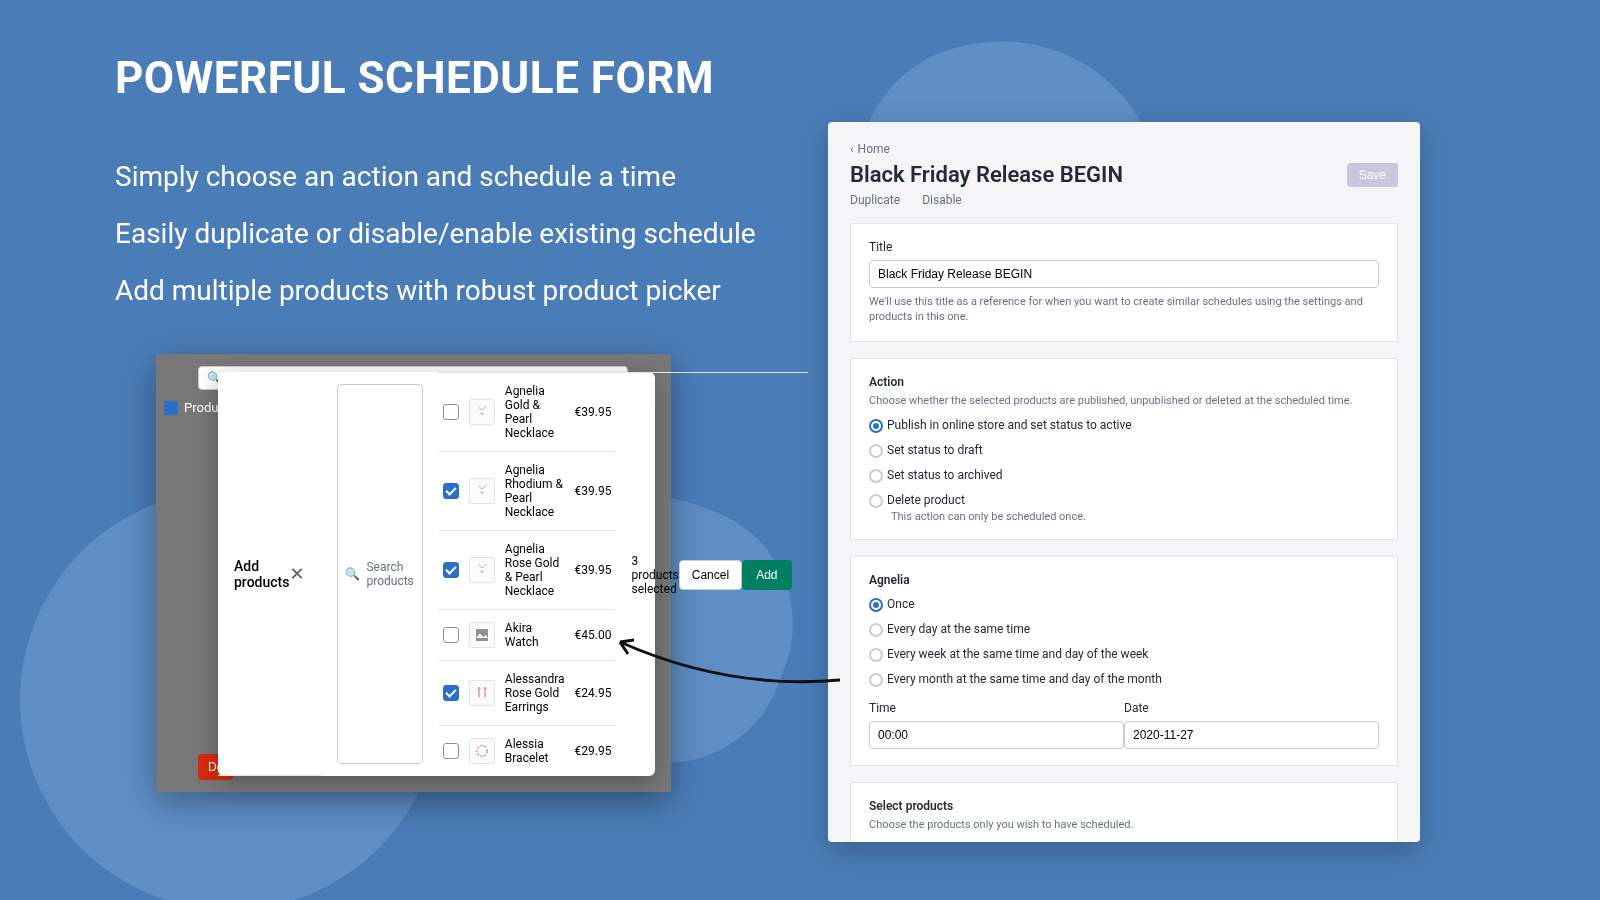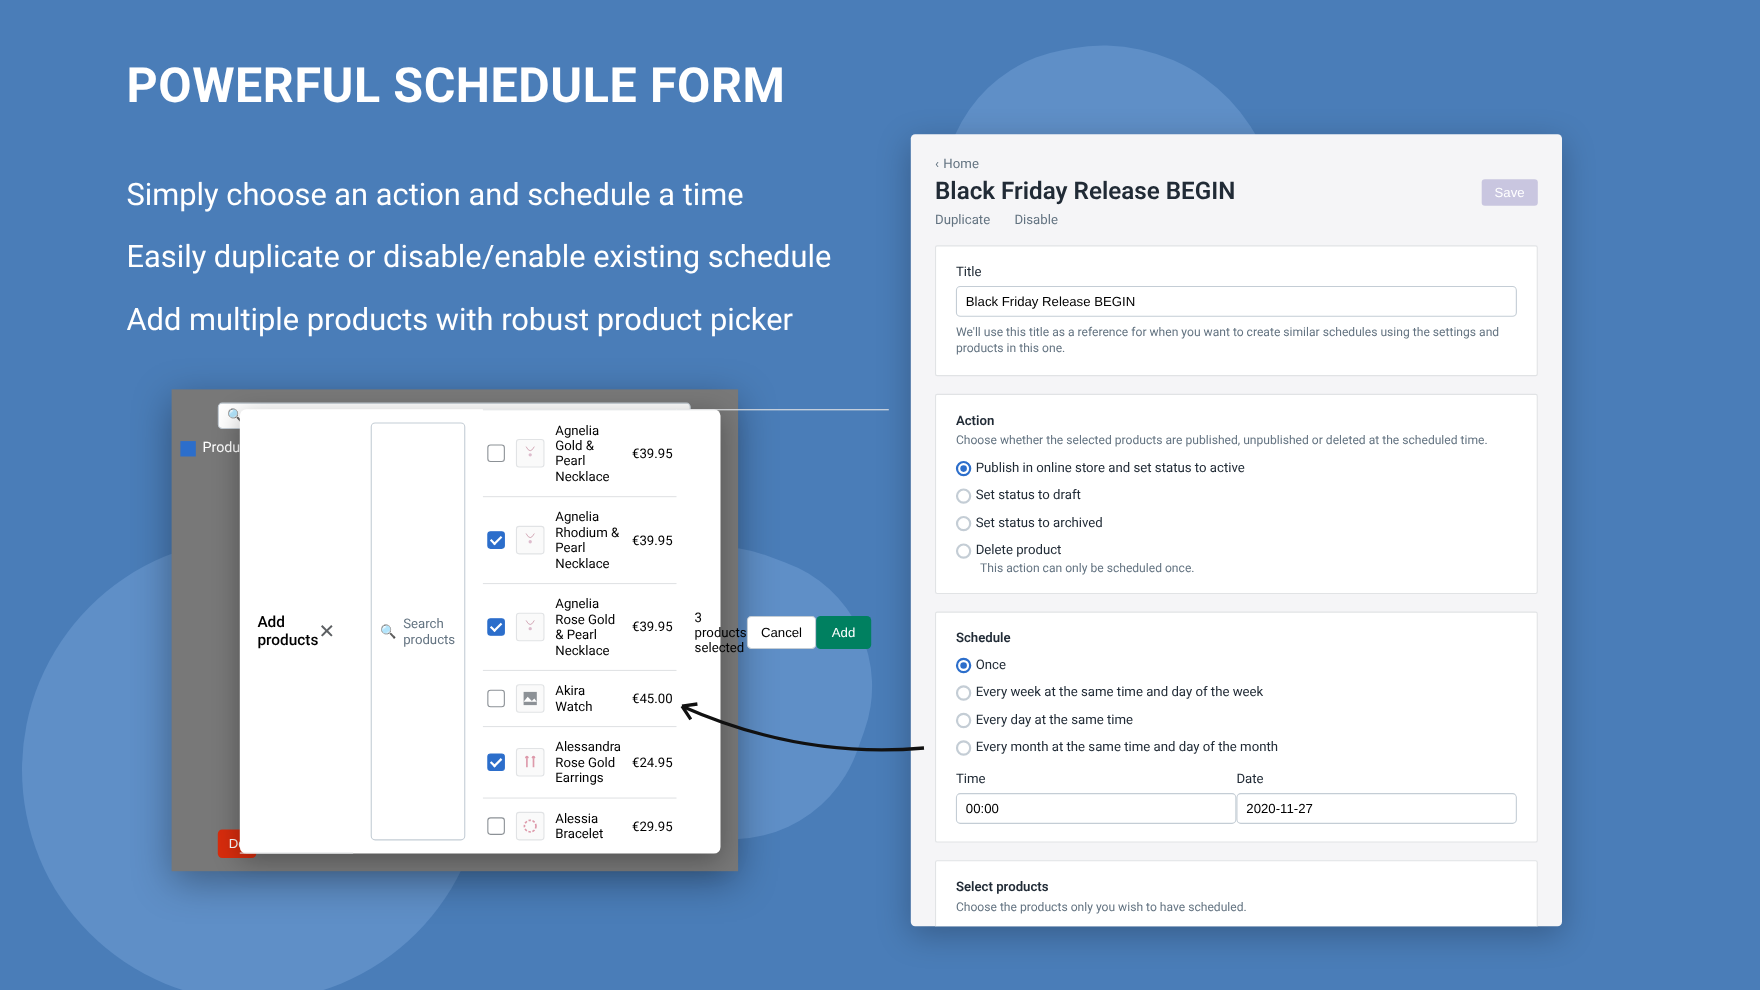--- a/index.html
+++ b/index.html
@@ -210,32 +210,32 @@
             <span>Set status to archived</span>
           </div>
         <div class="radio-row">
             <span class="radio-dot"></span>
             <span>Delete product</span>
           </div>
         <div class="sub-help">This action can only be scheduled once.</div>
       </div>
 
       <div class="card">
-        <div class="sec-title">Schedule</div>
+        <div class="sec-title">Agnelia</div>
         <div class="radio-row">
             <span class="radio-dot sel"></span>
             <span>Once</span>
           </div>
         <div class="radio-row">
             <span class="radio-dot"></span>
+            <span>Every day at the same time</span>
+          </div>
+        <div class="radio-row">
+            <span class="radio-dot"></span>
             <span>Every week at the same time and day of the week</span>
-          </div>
-        <div class="radio-row">
-            <span class="radio-dot"></span>
-            <span>Every day at the same time</span>
           </div>
         <div class="radio-row">
             <span class="radio-dot"></span>
             <span>Every month at the same time and day of the month</span>
           </div>
         <div class="two-col">
           <div>
             <div class="card-lbl">Time</div>
             <input class="txt-input" value="00:00" style="">
           </div>

